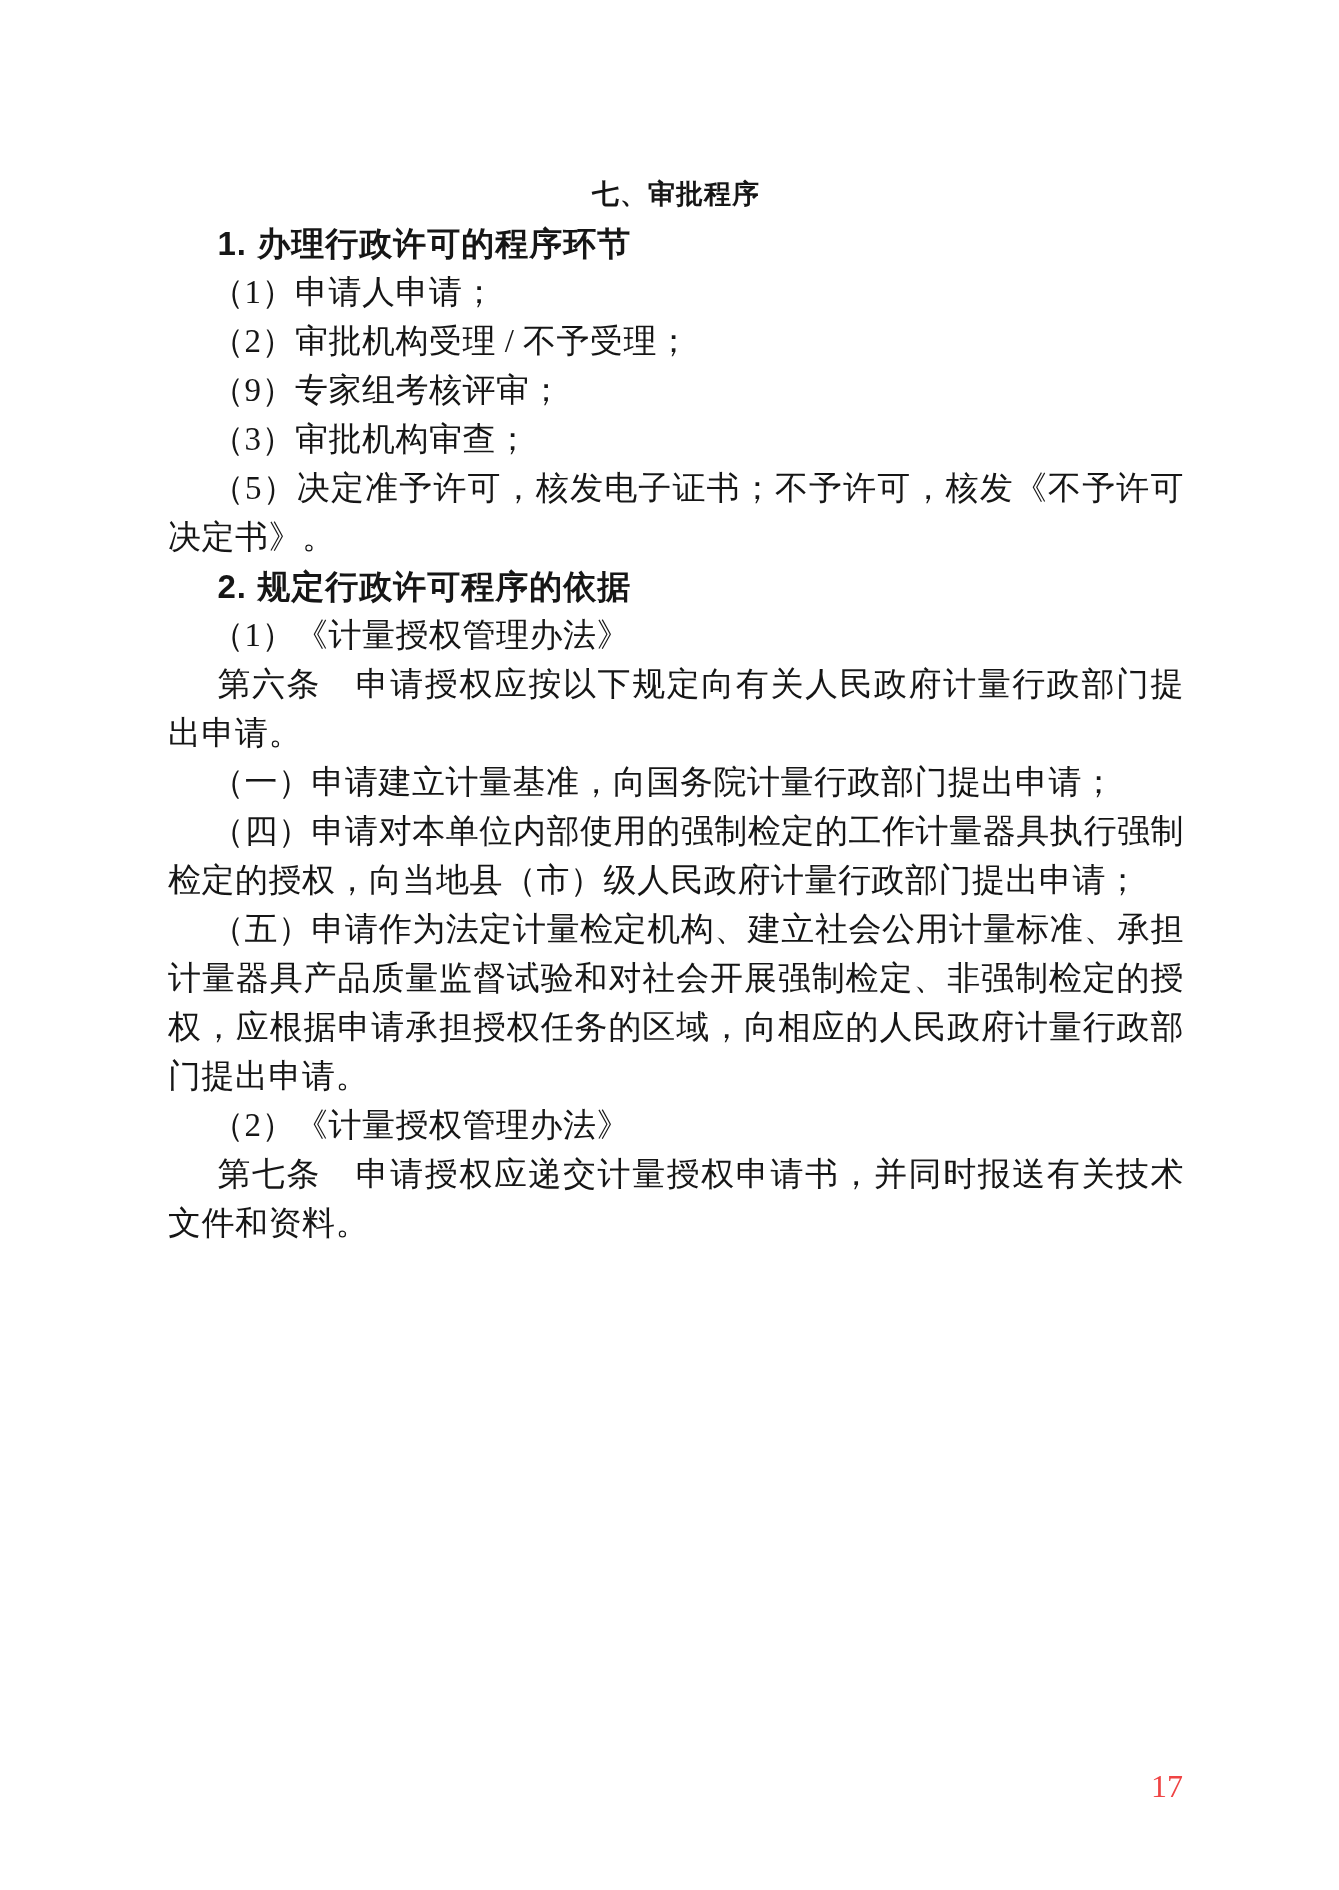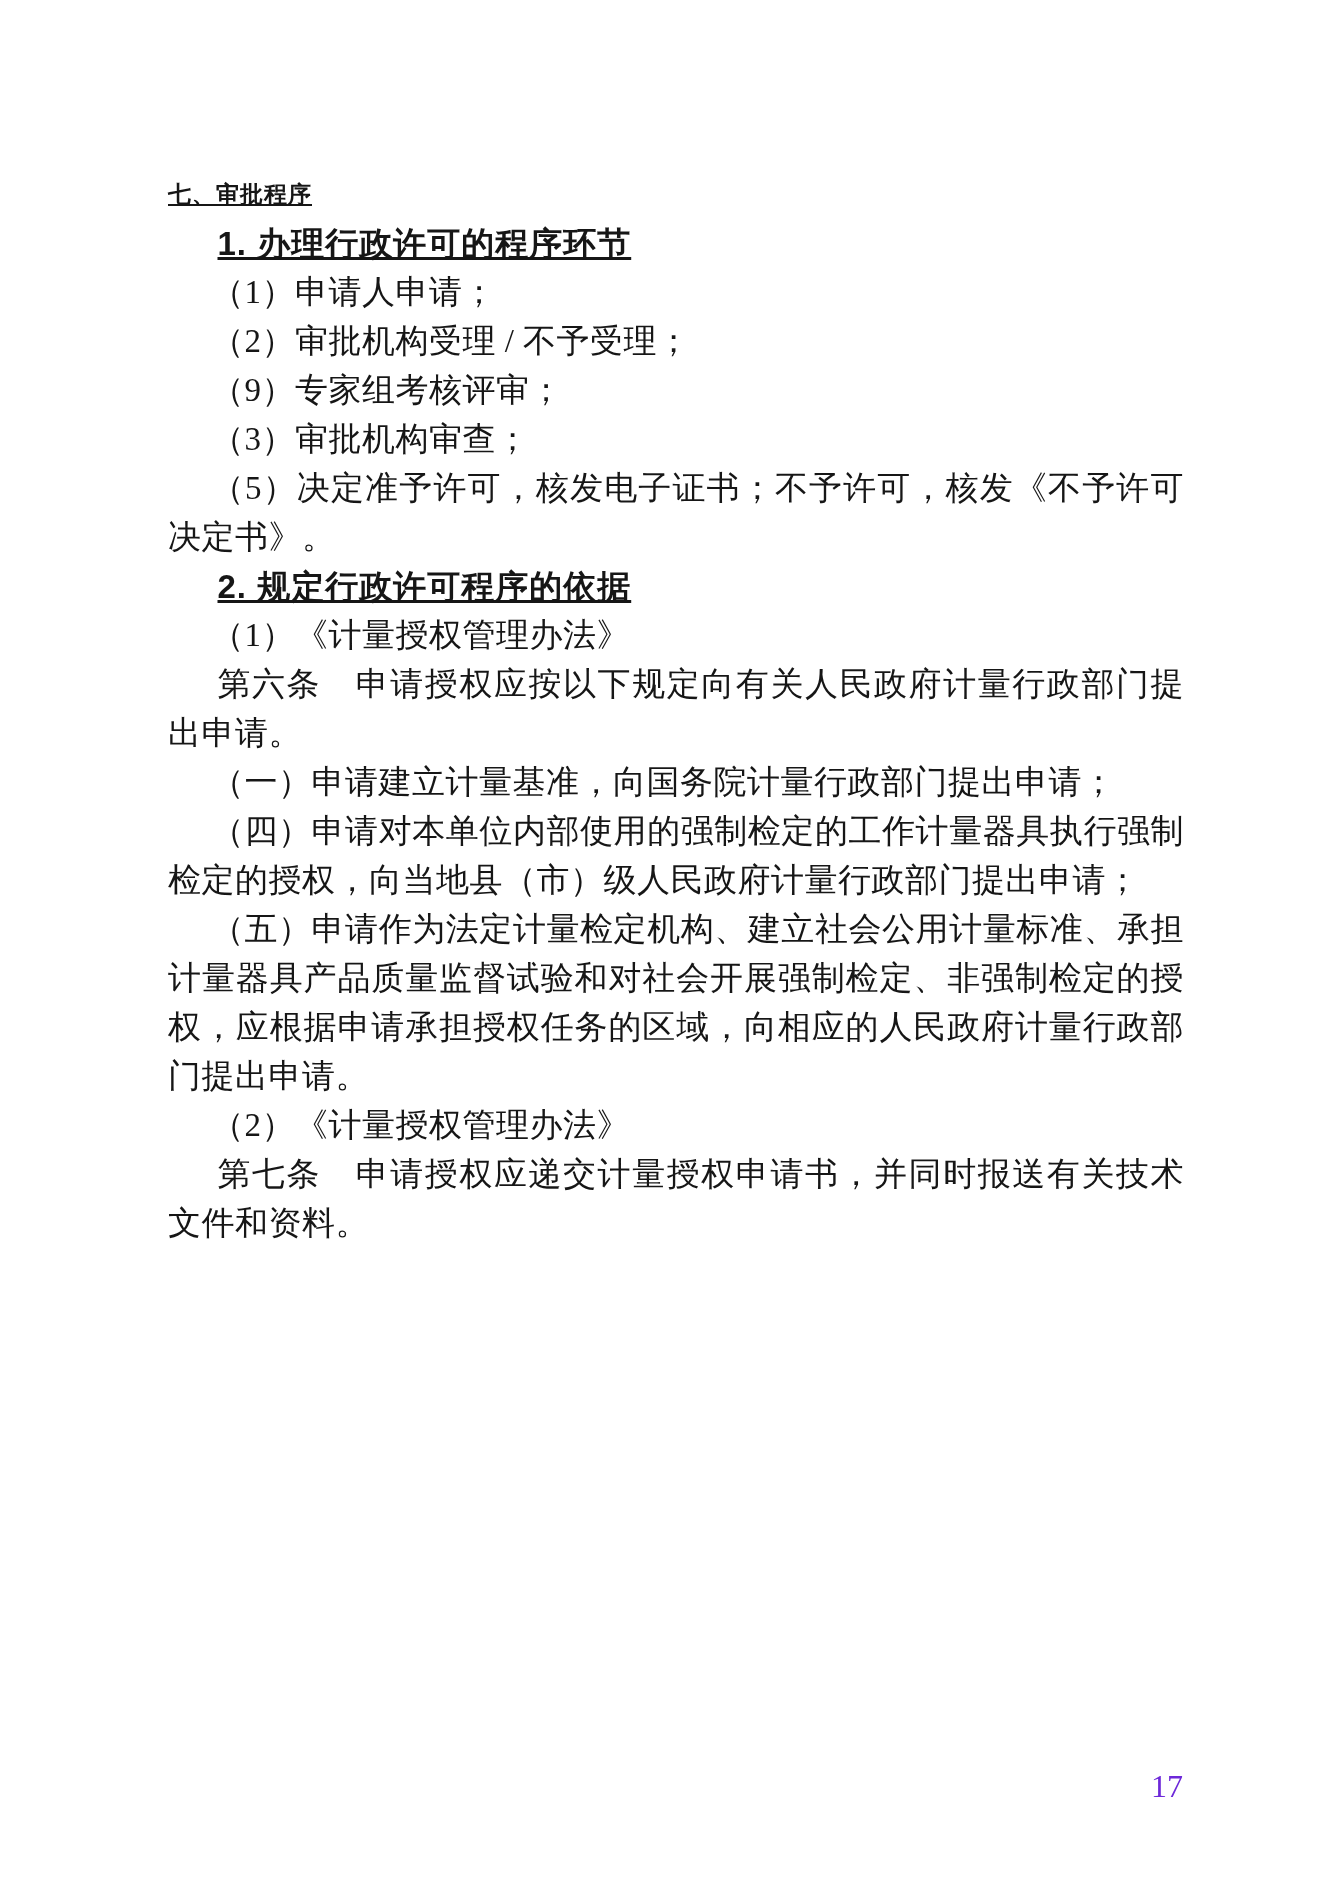--- a/index.html
+++ b/index.html
@@ -26,49 +26,47 @@
   .content p {
     margin: 0;
     font-size: 33px;
     line-height: 49px;
     text-align: justify;
     letter-spacing: 0.5px;
   }
   p.heading1 {
     font-family: "Liberation Sans", sans-serif;
     font-weight: bold;
-    font-size: 23px;
+    font-size: 27px;
     text-indent: 0;
-    text-align: left;
+    text-align: center;
     letter-spacing: 1px;
-    text-decoration: underline;
   }
   p.subheading {
     font-family: "Liberation Sans", sans-serif;
     font-weight: bold;
     font-size: 33px;
     text-indent: 1.5em;
     text-align: left;
     letter-spacing: 1px;
-    text-decoration: underline;
   }
   p.item {
     text-indent: 1.3em;
   }
   p.article {
     text-indent: 1.5em;
   }
   .page-number {
     position: absolute;
     right: 156px;
     top: 1766px;
     font-size: 32px;
     line-height: 40px;
     font-family: "Liberation Serif", serif;
-    color: #6d28d9;
+    color: #ef4444;
   }
 </style>
 </head>
 <body>
 
 <div class="page">
   <div class="content">
     <p class="heading1">七、审批程序</p>
     <p class="subheading">1. 办理行政许可的程序环节</p>
     <p class="item">（1）申请人申请；</p>

